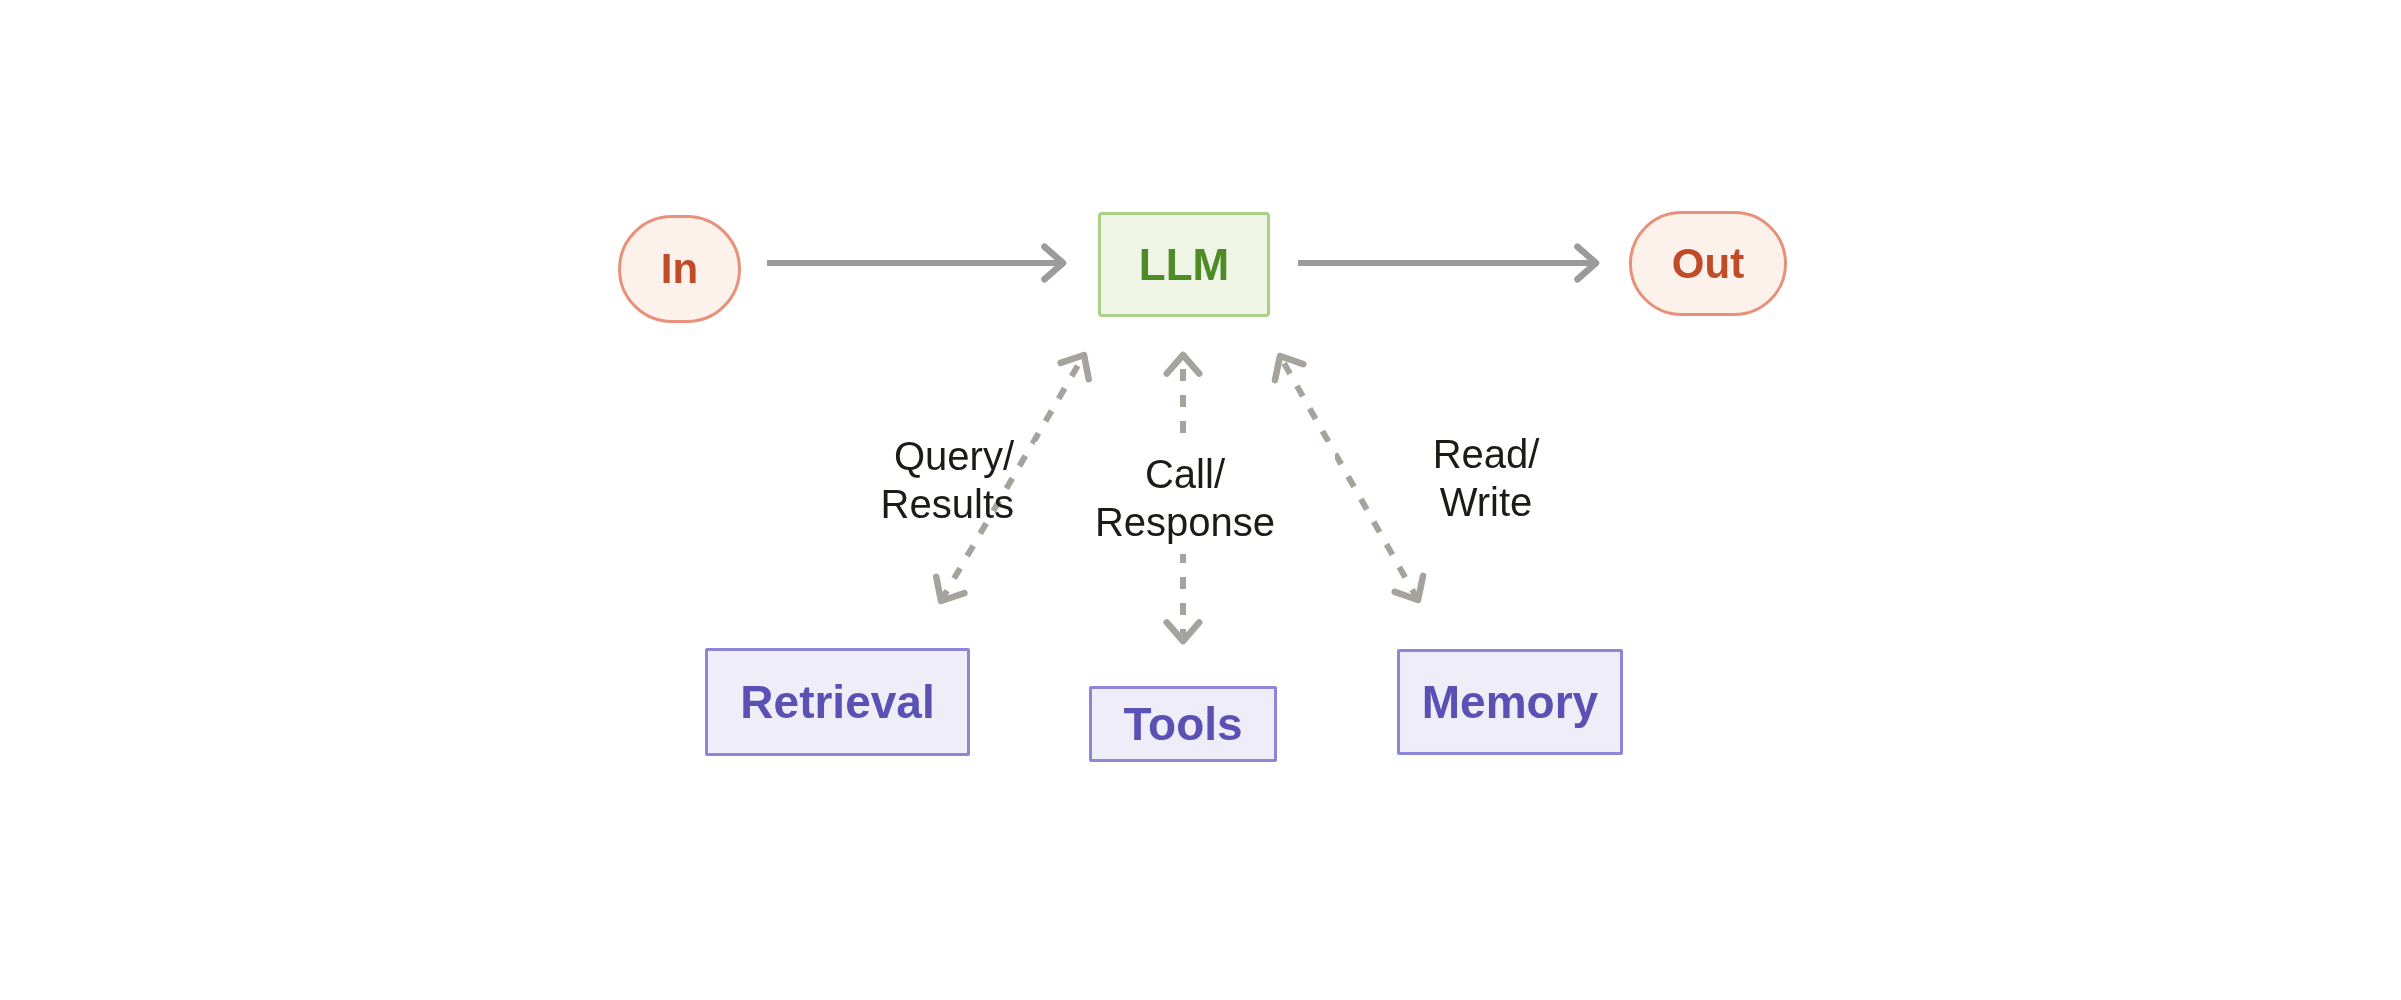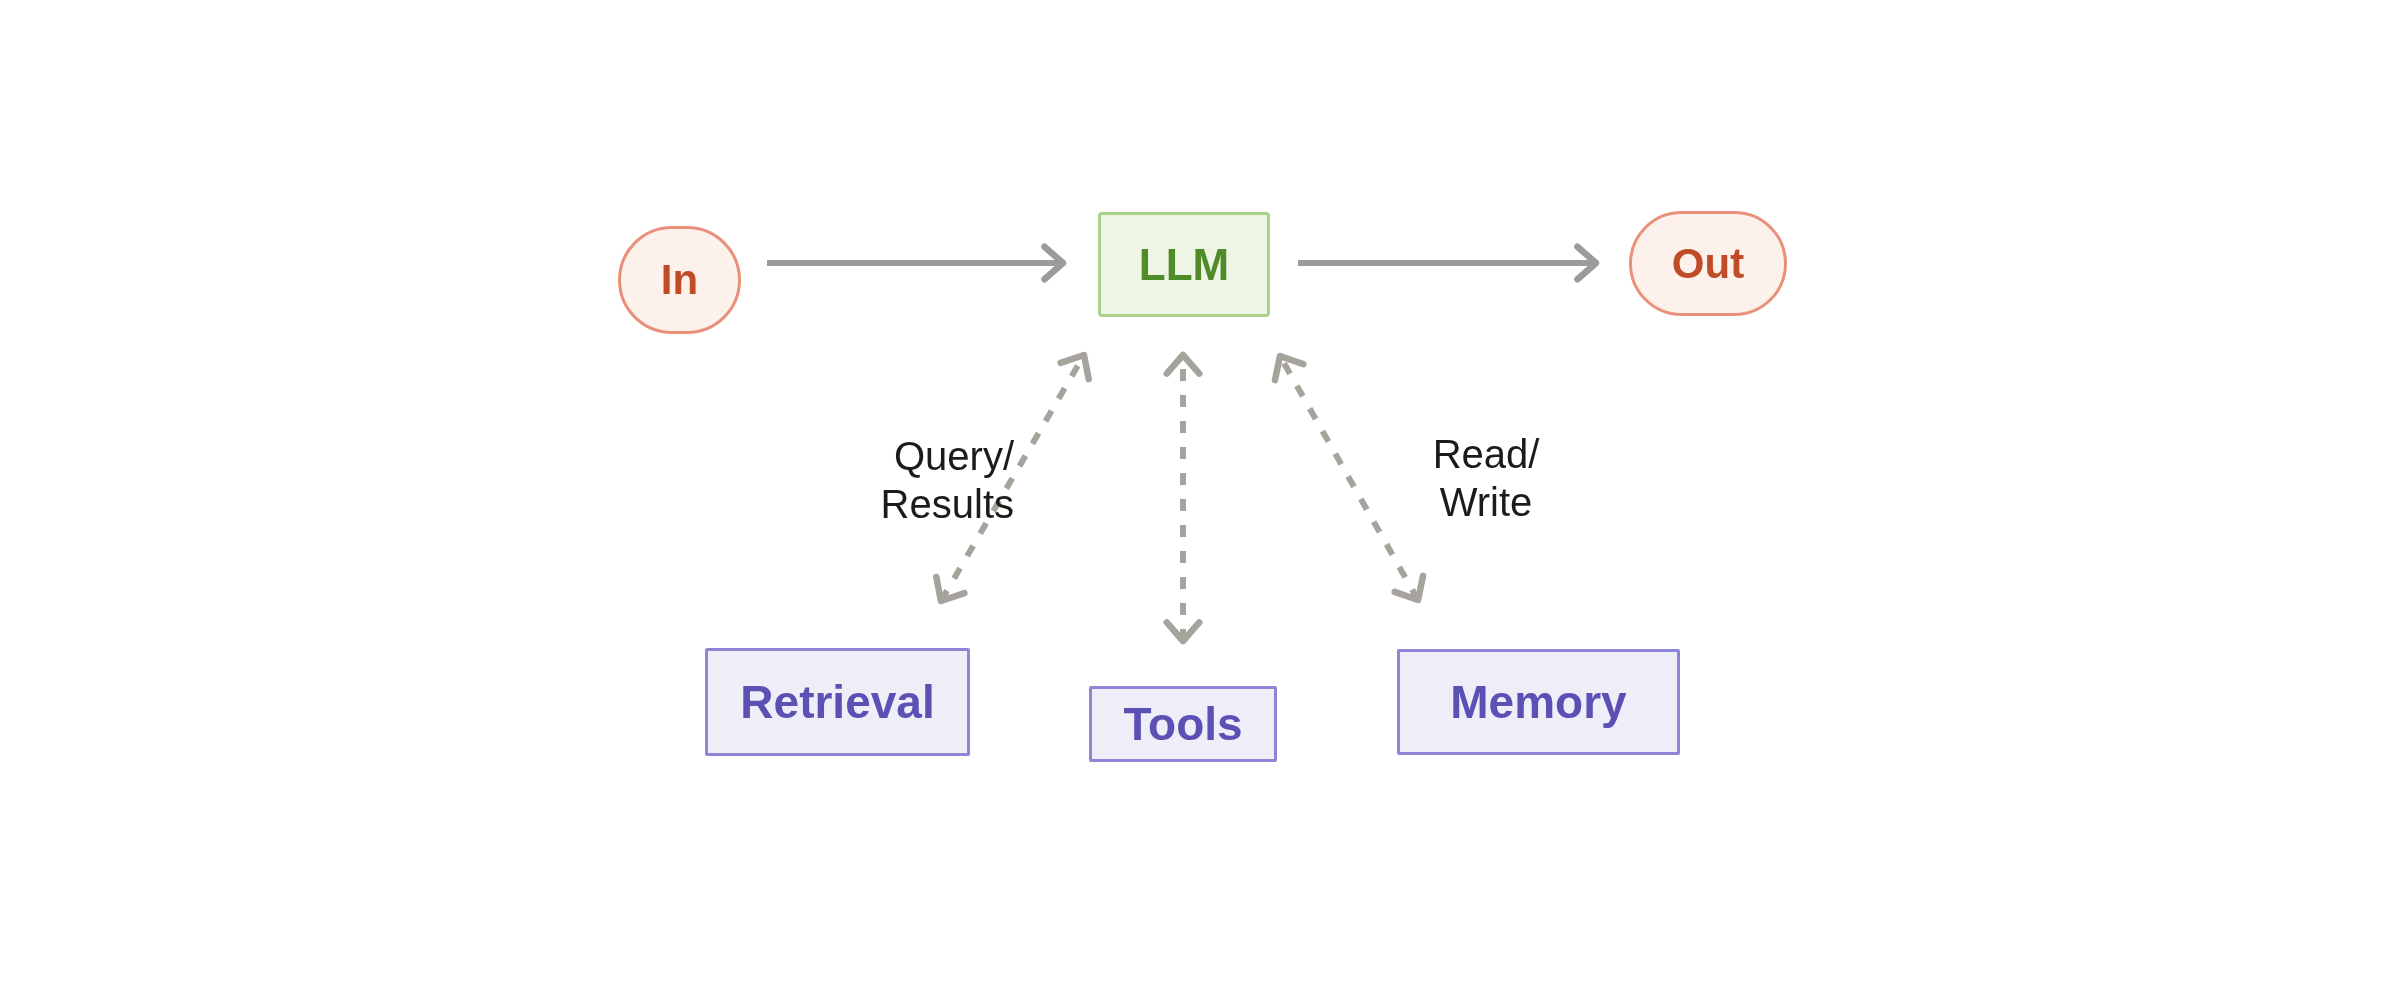--- a/index.html
+++ b/index.html
@@ -47,26 +47,26 @@
     font-size:44px;
     border-radius:4px;
   }
   .node-module{
     border-color:var(--module-border);
     background:var(--module-fill);
     color:var(--module-text);
     font-size:46px;
     border-radius:2px;
   }
-  #node-in{left:618px;top:226px;width:123px;height:108px;border-radius:54px;text-align:center;}
+  #node-in{left:618px;top:215px;width:123px;height:108px;border-radius:54px;text-align:center;}
   #node-llm{left:1098px;top:212px;width:172px;height:105px;}
   #node-out{left:1629px;top:211px;width:158px;height:105px;border-radius:53px;}
   #node-retrieval{left:705px;top:648px;width:265px;height:108px;}
   #node-tools{left:1089px;top:686px;width:188px;height:76px;}
-  #node-memory{left:1397px;top:649px;width:283px;height:106px;}
+  #node-memory{left:1397px;top:649px;width:226px;height:106px;}
 
   .edge-label{
     position:absolute;
     width:300px;
     text-align:center;
     font-size:40px;
     line-height:48px;
     color:var(--label-text);
   }
   .edge-label span{display:block;}
@@ -94,20 +94,24 @@
 
     <line x1="941" y1="601" x2="1084" y2="355" stroke-width="6" stroke-dasharray="12 14" style="stroke:var(--arrow-dashed,#a6a29c)" marker-start="url(#head-dashed)" marker-end="url(#head-dashed)"></line>
     <line x1="1183" y1="641" x2="1183" y2="355" stroke-width="6" stroke-dasharray="12 14" style="stroke:var(--arrow-dashed,#a6a29c)" marker-start="url(#head-dashed)" marker-end="url(#head-dashed)"></line>
     <line x1="1418" y1="600" x2="1280" y2="356" stroke-width="6" stroke-dasharray="12 14" style="stroke:var(--arrow-dashed,#a6a29c)" marker-start="url(#head-dashed)" marker-end="url(#head-dashed)"></line>
   </svg>
 
   <div class="edge-label" id="label-query-results">
     <span>Query/</span>
     <span>Results</span>
   </div>
+  <div class="edge-label" id="label-call-response">
+    <span>Call/</span>
+    <span>Response</span>
+  </div>
   <div class="edge-label" id="label-read-write">
     <span>Read/</span>
     <span>Write</span>
   </div>
 
   <div class="node node-inout" id="node-in">In</div>
   <div class="node node-llm" id="node-llm">LLM</div>
   <div class="node node-inout" id="node-out">Out</div>
   <div class="node node-module" id="node-retrieval">Retrieval</div>
   <div class="node node-module" id="node-tools">Tools</div>

